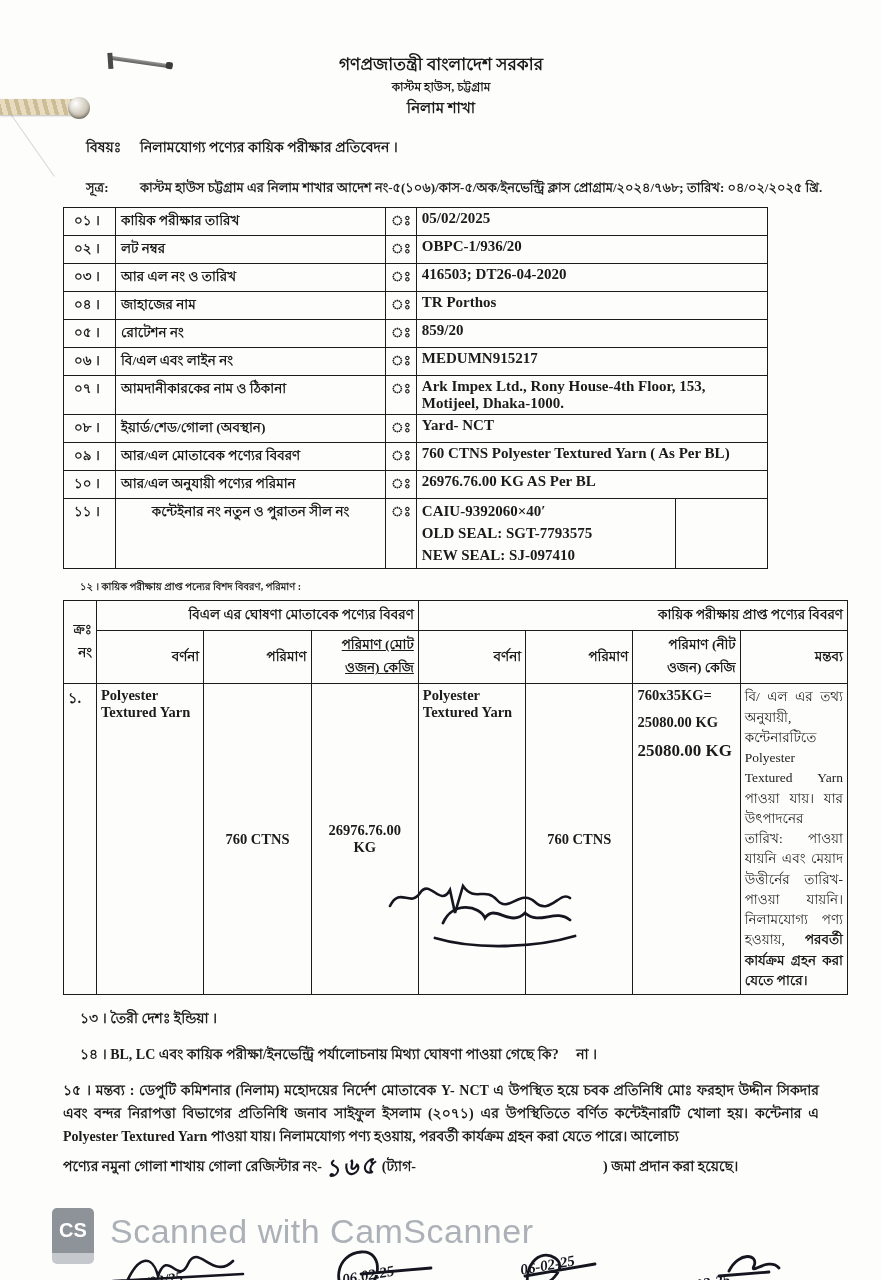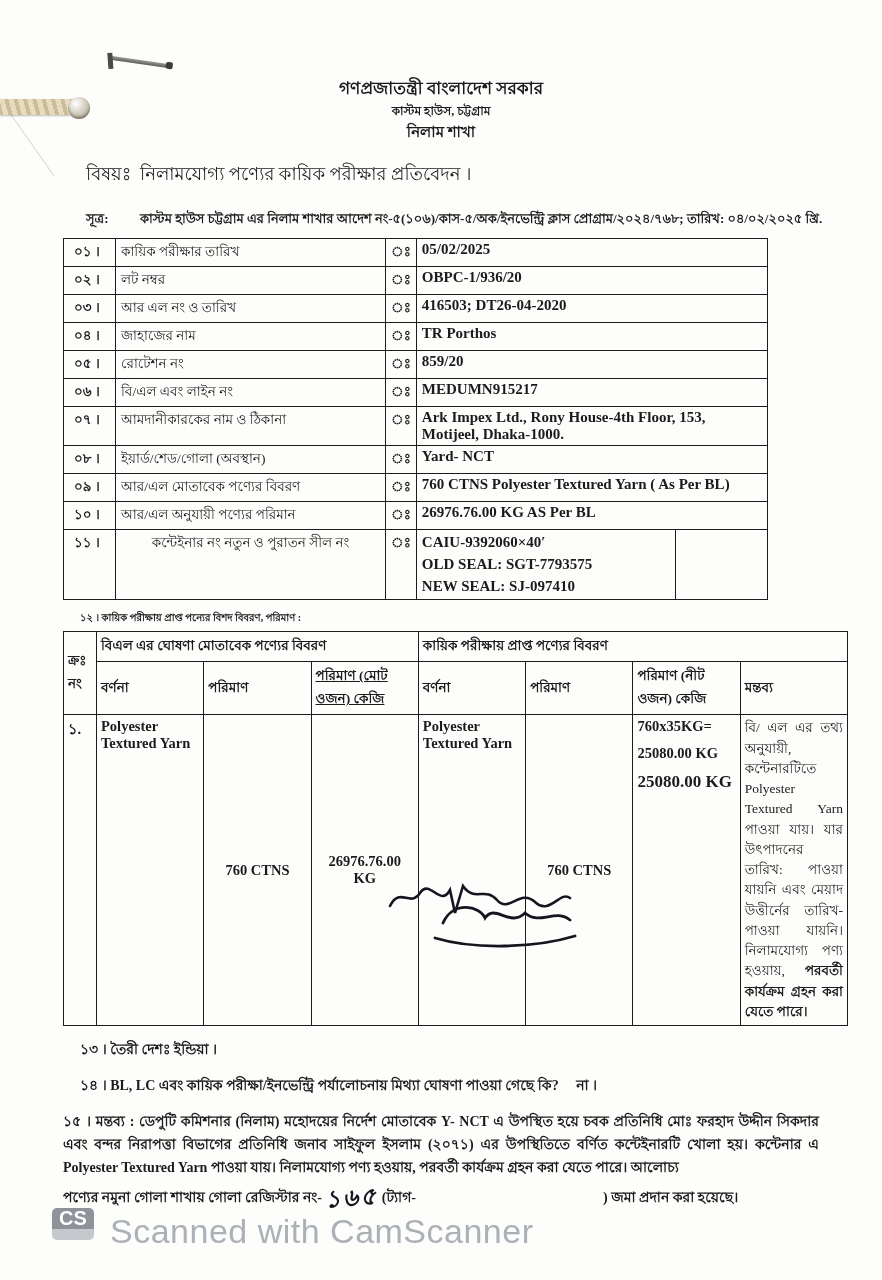--- a/index.html
+++ b/index.html
@@ -18,45 +18,45 @@
   .rope-knot { position:absolute; left:68px; top:97px; width:22px; height:22px;
     background:radial-gradient(circle at 35% 30%, #fff, #c9c2b2 60%, #8f8878);
     border-radius:50%; box-shadow:inset 0 -2px 3px rgba(0,0,0,.35); }
   .pin { position:absolute; left:110px; top:60px; width:60px; height:4px;
     background:linear-gradient(#9a9a98,#5c5c5a); transform:rotate(8deg); }
   .pin::before { content:""; position:absolute; left:-2px; top:-3px; width:5px;
     height:16px; background:#4a4a48; transform:rotate(-12deg); }
   .pin::after { content:""; position:absolute; right:-3px; top:-2px; width:7px;
     height:7px; background:#3c3c3a; border-radius:2px; }
   
-  .doc-head { text-align:center; padding-top:76px; line-height:1.55; }
+  .doc-head { text-align:center; padding-top:52px; line-height:1.55; }
   .doc-head .l1 { font-size:17px; font-weight:bold; }
   .doc-head .l2 { font-size:12px; font-weight:bold; }
   .doc-head .l3 { font-size:15px; font-weight:bold; }
-  .subject-row { display:flex; margin:16px 0 2px 86px; font-size:18px; font-weight:normal; }
+  .subject-row { display:flex; margin:16px 0 2px 86px; font-size:14px; font-weight:bold; }
   .subject-row .lab { width:54px; flex:none; }
   .source-row { display:flex; margin:18px 0 8px 86px; font-size:13px; font-weight:bold; }
   .source-row .lab { width:54px; flex:none; font-weight:bold; }
   .source-row .txt { width:740px; }
   
   table { border-collapse:collapse; }
   .info-table { margin:6px 0 0 63px; width:705px; font-size:13.5px; }
   .info-table td { border:1.5px solid #1c1c1c; padding:2px 5px; vertical-align:top; }
   .info-table .no { width:52px; text-align:left; padding-left:10px; font-weight:bold; }
-  .info-table .lab { width:270px; font-weight:normal;margin-top:9px; }
+  .info-table .lab { width:270px; font-weight:bold;margin-top:9px; }
   .info-table .col { width:22px; text-align:center; font-weight:bold; }
   .info-table .val { font-family:"Liberation Serif", serif; font-weight:bold; font-size:15px; }
   .cntr-cell { position:relative; }
   .cntr-line { position:absolute; top:0; bottom:0; left:258px; width:0; border-left:1.5px solid #1c1c1c; }
   .cntr-cell div { line-height:1.45; }
   
   .s12-title { margin:10px 0 4px 80px; font-size:10px; font-weight:bold; }
   .exam-table { margin:4px 0 0 63px; width:785px; font-size:13.5px; table-layout:fixed; }
   .exam-table th, .exam-table td { border:1.5px solid #1c1c1c; padding:3px 4px; vertical-align:top; }
-  .exam-table th { font-weight:bold; text-align:left; vertical-align:middle; }
+  .exam-table th { font-weight:bold; text-align:right; vertical-align:middle; }
   .exam-table .c-sl{width:33px;} .c-d1{width:76px;} .c-q1{width:66px;} .c-g1{width:94px;text-decoration:underline;}
   .c-d2{width:102px;} .c-q2{width:64px;} .c-n2{width:112px;} .c-r{width:236px;}
   .exam-table td.data { font-family:"Liberation Serif", serif; font-weight:bold; font-size:14.5px; }
   .qty-mid { vertical-align:middle !important; text-align:center; }
   .net-cell div { margin-bottom:10px; }
   .net-big { font-size:17px; }
   .remark { font-size:13.5px; font-weight:normal !important; text-align:justify; line-height:1.5; }
   .remark b { font-weight:bold; }
   
   .line13, .line14 { margin:12px 0 0 80px; font-size:14px; font-weight:bold; }
@@ -71,21 +71,21 @@
   svg.sig { overflow:visible; }
   
   .sig-row1 { display:flex; margin:58px 20px 0 70px; }
   .sig-block { position:relative; text-align:center; font-size:13.5px; font-weight:bold; line-height:1.5; }
   .sig-block .scr { height:58px; position:relative; }
   .sig-block .date { position:absolute; font-size:15px; transform:rotate(-10deg); white-space:nowrap; }
   .w1{width:230px;} .w2{width:200px;} .w3{width:180px;} .w4{width:230px;}
   
   .footer { position:absolute; left:52px; top:1208px; display:flex; align-items:center; }
   .cs-badge { width:42px; height:46px; }
-  .cs-top { width:42px; height:21px; background:#8e9399; border-radius:5px 5px 0 0;
+  .cs-top { width:42px; height:45px; background:#8e9399; border-radius:5px 5px 0 0;
     color:#fff; font-family:"Liberation Sans", sans-serif; font-weight:bold; font-size:20px;
     display:flex; align-items:center; justify-content:center; }
   .cs-bot { width:42px; height:11px; background:#c5c8cc; border-radius:0 0 5px 5px; }
   .footer .txt { margin-left:16px; font-family:"Liberation Sans", sans-serif;
     font-size:34px; font-weight:500; color:#abb1b7; letter-spacing:.5px; }
 </style>
 </head>
 <body>
 
 <div class="page">

